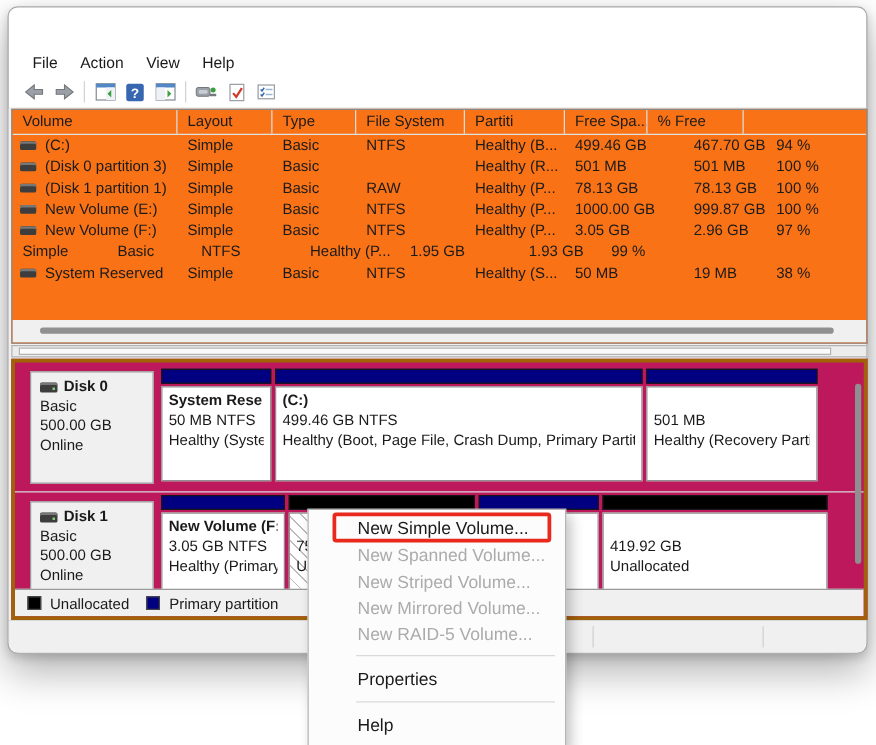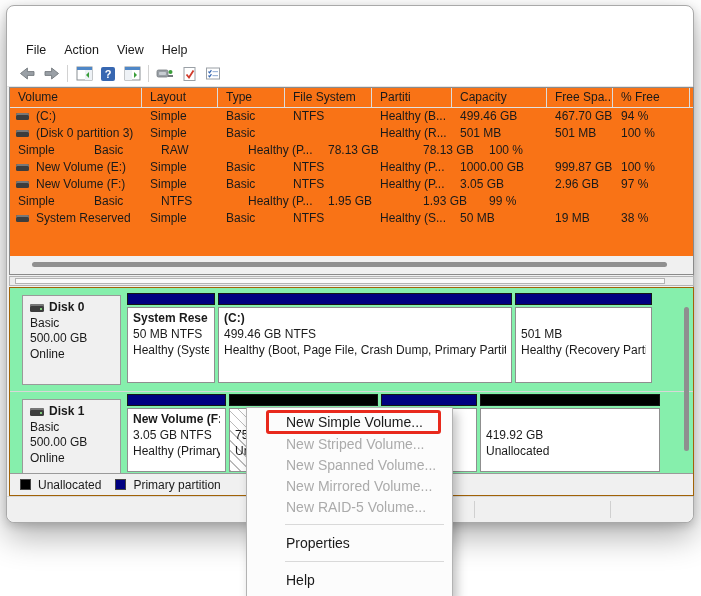--- a/index.html
+++ b/index.html
@@ -41,21 +41,21 @@
   .td.w0 { display:flex; align-items:center; padding-left:6px; }
   .vol-ic { flex:0 0 13px; width:13px; height:7px; background:#3d3d3d; border-radius:1.5px;
             box-shadow:inset 0 2px 0 #777; margin-right:7px; }
   .splitter-strip { position:absolute; left:0; right:0; bottom:0; height:18px; background:#f0f0f0; }
   .splitter-thumb { position:absolute; left:22px; right:26px; top:6px; height:5px; background:#909090; border-radius:3px; }
 
   .hscroll { position:absolute; left:2px; top:189px; width:685px; height:10px; background:#ececec; border:1px solid #b3b3b3; }
   .hscroll-thumb { position:absolute; left:5px; right:28px; top:1px; bottom:1px; background:#fafafa; border:1px solid #b3b3b3; }
 
   
-  .disk-pane { position:absolute; left:2px; top:200px; width:685px; height:209px; background:#86efac; border:1px solid #a16207; overflow:hidden; }
+  .disk-pane { position:absolute; left:2px; top:200px; width:685px; height:209px; background:#be185d; border:3px solid #a16207; overflow:hidden; }
   .disk-row { position:absolute; left:0; right:14px; }
   #disk-row-0 { top:5px; height:97px; }
   #disk-row-1 { top:106px; height:81px;padding-left:48px; }
   .row-rule { position:absolute; left:0; right:0; top:103px; height:1px; background:#d8d8d8; }
   .disk-label { position:absolute; left:12px; width:99px; background:#f0f0f0; border:1px solid #9a9a9a; padding:4px 7px; font-size:12px; line-height:15.5px; overflow:hidden; }
   #disk-row-0 .disk-label { top:2px; height:90px; }
   #disk-row-1 .disk-label { top:5px; height:75px; }
   .disk-name-line { display:flex; align-items:center; font-weight:700; }
   .disk-ic { width:14px; height:8px; background:#3d3d3d; border-radius:1.5px; box-shadow:inset 0 2px 0 #777; margin-right:5px; position:relative; }
   .disk-ic::after { content:""; position:absolute; right:2px; top:4px; width:2px; height:2px; background:#7ec97a; }
@@ -165,21 +165,20 @@
 
     <div class="client">
 
       <div class="list-pane">
         <div class="thead">
           <div class="th w0">Volume</div>
           <div class="th w1">Layout</div>
           <div class="th w2">Type</div>
           <div class="th w3">File System</div>
           <div class="th w4">Partiti</div>
-          <div class="th w5">Capacity</div>
           <div class="th w6">Free Spa...</div>
           <div class="th w7">% Free</div>
         </div>
         <div id="rows">
             <div class="trow">
               <div class="td w0">
                 <span class="vol-ic"></span>
                 <span>(C:)</span>
               </div>
               <div class="td w1">Simple</div>
@@ -197,20 +196,24 @@
               </div>
               <div class="td w1">Simple</div>
               <div class="td w2">Basic</div>
               <div class="td w3"></div>
               <div class="td w4">Healthy (R...</div>
               <div class="td w5">501 MB</div>
               <div class="td w6">501 MB</div>
               <div class="td w7">100 %</div>
             </div>
             <div class="trow">
+              <div class="td w0">
+                <span class="vol-ic"></span>
+                <span>(Disk 1 partition 1)</span>
+              </div>
               <div class="td w1">Simple</div>
               <div class="td w2">Basic</div>
               <div class="td w3">RAW</div>
               <div class="td w4">Healthy (P...</div>
               <div class="td w5">78.13 GB</div>
               <div class="td w6">78.13 GB</div>
               <div class="td w7">100 %</div>
             </div>
             <div class="trow">
               <div class="td w0">
@@ -372,22 +375,22 @@
     </div>
 
     <div class="statusbar">
       <span class="status-div a"></span>
       <span class="status-div b"></span>
     </div>
   </div>
 
   <div class="context-menu" id="context-menu">
       <div class="menu-item first"><span>New Simple Volume...</span><div class="red-ring" style="border-color: rgb(232, 41, 28);"></div></div>
+      <div class="menu-item disabled"><span>New Spanned Volume...</span></div>
       <div class="menu-item disabled"><span>New Striped Volume...</span></div>
-      <div class="menu-item disabled"><span>New Spanned Volume...</span></div>
       <div class="menu-item disabled"><span>New Mirrored Volume...</span></div>
       <div class="menu-item disabled"><span>New RAID-5 Volume...</span></div>
       <div class="menu-sep"></div>
       <div class="menu-item tall"><span>Properties</span></div>
       <div class="menu-sep"></div>
       <div class="menu-item tall"><span>Help</span></div>
     </div>
 </div>
 
 </body></html>

